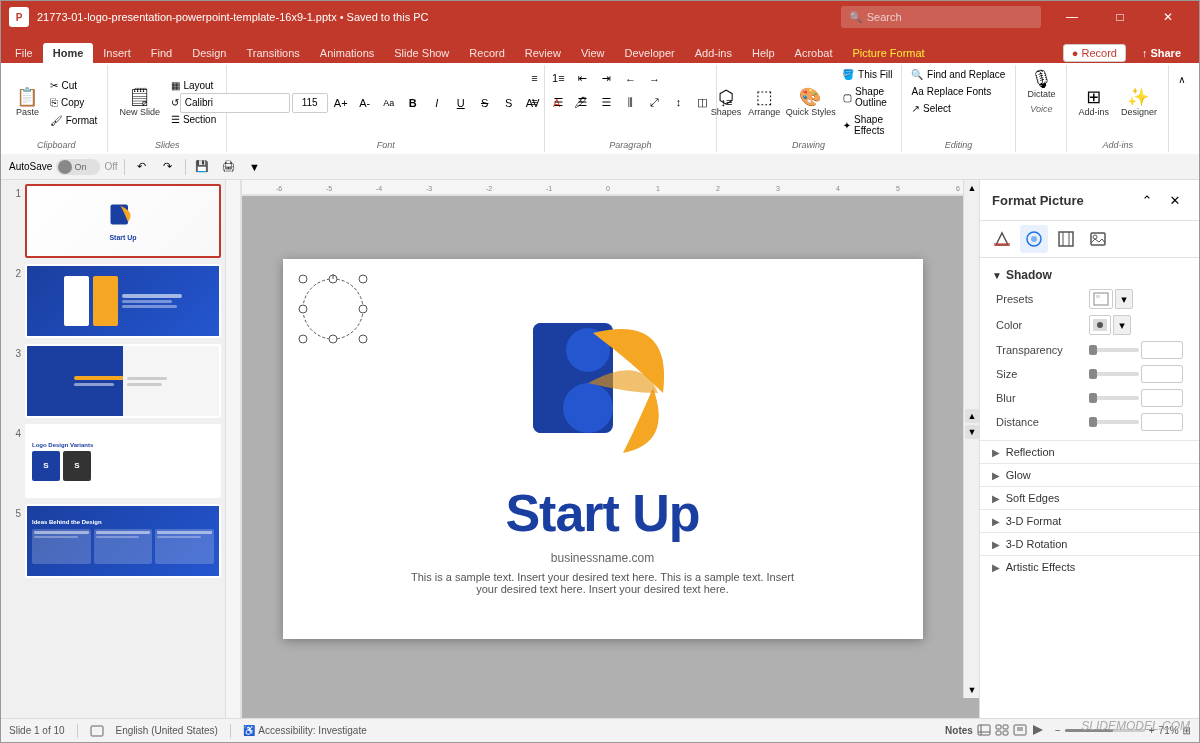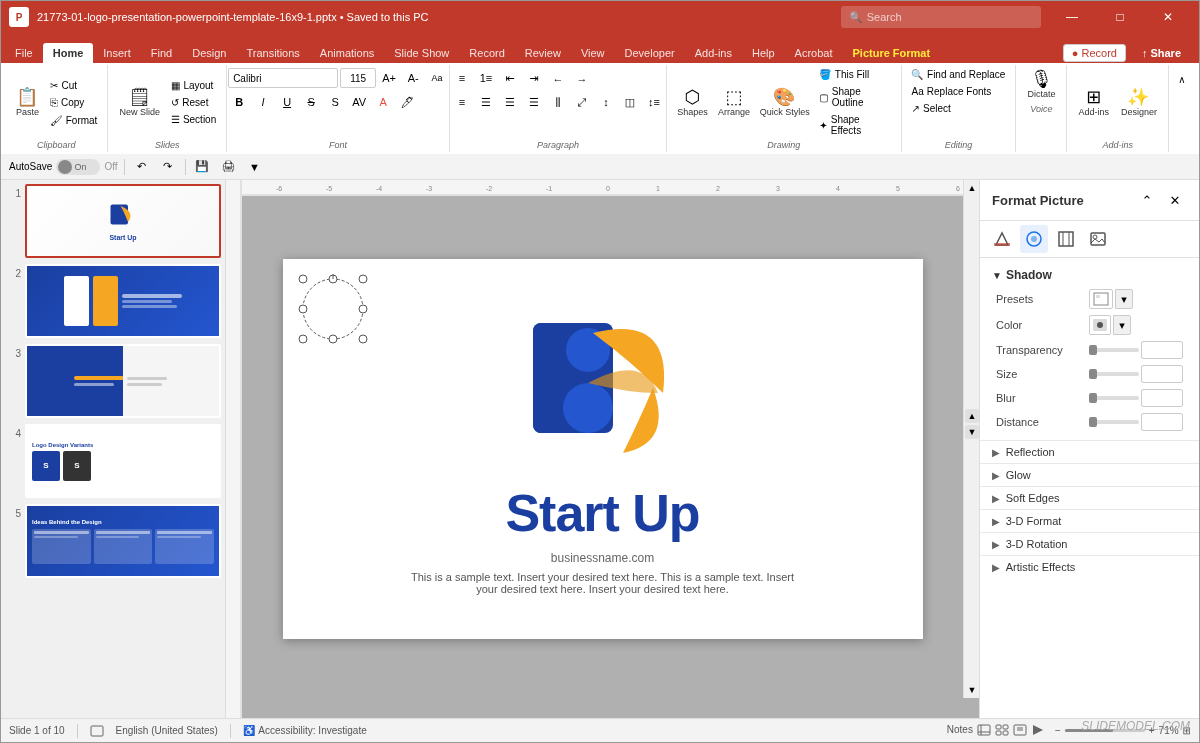--- a/index.html
+++ b/index.html
@@ -14,21 +14,21 @@
     .titlebar-logo span { color: #c0392b; font-weight: bold; font-size: 10px; }
     .titlebar-title { flex: 1; font-size: 11px; color: #fff; white-space: nowrap; overflow: hidden; text-overflow: ellipsis; }
     .titlebar-search { width: 200px; height: 22px; background: rgba(255,255,255,0.2); border: none; border-radius: 3px; padding: 0 8px; color: #fff; font-size: 11px; display: flex; align-items: center; margin-right: 8px; }
     .titlebar-search input { background: transparent; border: none; outline: none; color: #fff; font-size: 11px; width: 100%; }
     .titlebar-search input::placeholder { color: rgba(255,255,255,0.7); }
     .win-controls { display: flex; align-items: center; gap: 2px; }
     .win-btn { width: 46px; height: 32px; display: flex; align-items: center; justify-content: center; cursor: pointer; color: #fff; font-size: 12px; }
     .ribbon-tabs { background: #c0392b; display: flex; align-items: flex-end; height: 30px; padding: 0 4px; }
     .ribbon-tab { padding: 4px 10px; cursor: pointer; font-size: 11px; color: rgba(255,255,255,0.85); border-radius: 3px 3px 0 0; }
     .ribbon-tab.active { background: #fff; color: #333; font-weight: 600; }
-    .ribbon-tab.special { color: #ffeb3b; font-weight: 700; }
+    .ribbon-tab.special { color: #ffeb3b; font-weight: 400; }
     .record-btn { background: #fff; color: #c0392b; border: 1px solid #ccc; border-radius: 3px; padding: 2px 8px; font-size: 11px; display: flex; align-items: center; gap: 3px; cursor: pointer; }
     .share-btn { background: #c0392b; color: #fff; border: none; border-radius: 3px; padding: 4px 10px; font-size: 11px; font-weight: 600; cursor: pointer; display: flex; align-items: center; gap: 3px; }
 
     .ribbon-content { display: flex; align-items: stretch; padding: 2px 4px; min-height: 66px; background: #fff; }
     .ribbon-group { display: flex; flex-direction: column; align-items: center; padding: 2px 6px; border-right: 1px solid #e0e0e0; min-width: fit-content; }
     .ribbon-group:last-child { border-right: none; }
     .ribbon-group-content { display: flex; align-items: center; flex: 1; gap: 2px; }
     .ribbon-group-label { font-size: 9px; color: #666; margin-top: 2px; text-align: center; font-style: italic; }
     .ribbon-btn { display: flex; flex-direction: column; align-items: center; padding: 3px 5px; cursor: pointer; border-radius: 3px; min-width: 32px; }
     .ribbon-btn .icon { font-size: 18px; line-height: 1; }
@@ -182,21 +182,21 @@
         <div style="display:flex;flex-direction:column;gap:2px;">
           <div class="ribbon-btn-sm">▦ <span>Layout</span></div>
           <div class="ribbon-btn-sm">↺ <span>Reset</span></div>
           <div class="ribbon-btn-sm">☰ <span>Section</span></div>
         </div>
       </div>
       <div class="ribbon-group-label">Slides</div>
     </div>
 
     <div class="ribbon-group" style="min-width:160px;">
-      <div style="display:flex;flex-direction:column;gap:2px;flex:1;">
+      <div style="display:flex;flex-direction:row;gap:2px;flex:1;">
         <div class="ribbon-row">
           <input type="text" class="font-selector" value="Calibri" style="">
           <input type="text" class="font-size" value="115" style="">
           <div class="icon-btn">A+</div>
           <div class="icon-btn">A-</div>
           <div class="icon-btn" style="font-size:9px;">Aa</div>
         </div>
         <div class="ribbon-row">
           <div class="icon-btn">
               <b>B</b>
@@ -654,21 +654,21 @@
         </svg>
     </div>
     <span>English (United States)</span>
     <div style="width:1px;height:14px;background:#ccc;"></div>
     <div style="display:flex;align-items:center;gap:3px;cursor:pointer;">
       <span>♿</span>
       <span>Accessibility: Investigate</span>
     </div>
 
     <div class="statusbar-right">
-      <div style="display:flex;">
+      <div style="display:flex;align-items:center;font-weight:bold;">
         <div style="cursor:pointer;padding:2px;">
           <span>Notes</span>
         </div>
         <div style="cursor:pointer;padding:2px;">
           <svg width="14" height="12" viewBox="0 0 14 12">
               <rect x="1" y="1" width="12" height="10" rx="1" fill="none" stroke="#666" stroke-width="1"></rect>
               <line x1="4" y1="1" x2="4" y2="11" stroke="#666" stroke-width="1"></line>
               <line x1="1" y1="8" x2="13" y2="8" stroke="#666" stroke-width="1"></line>
             </svg>
         </div>

